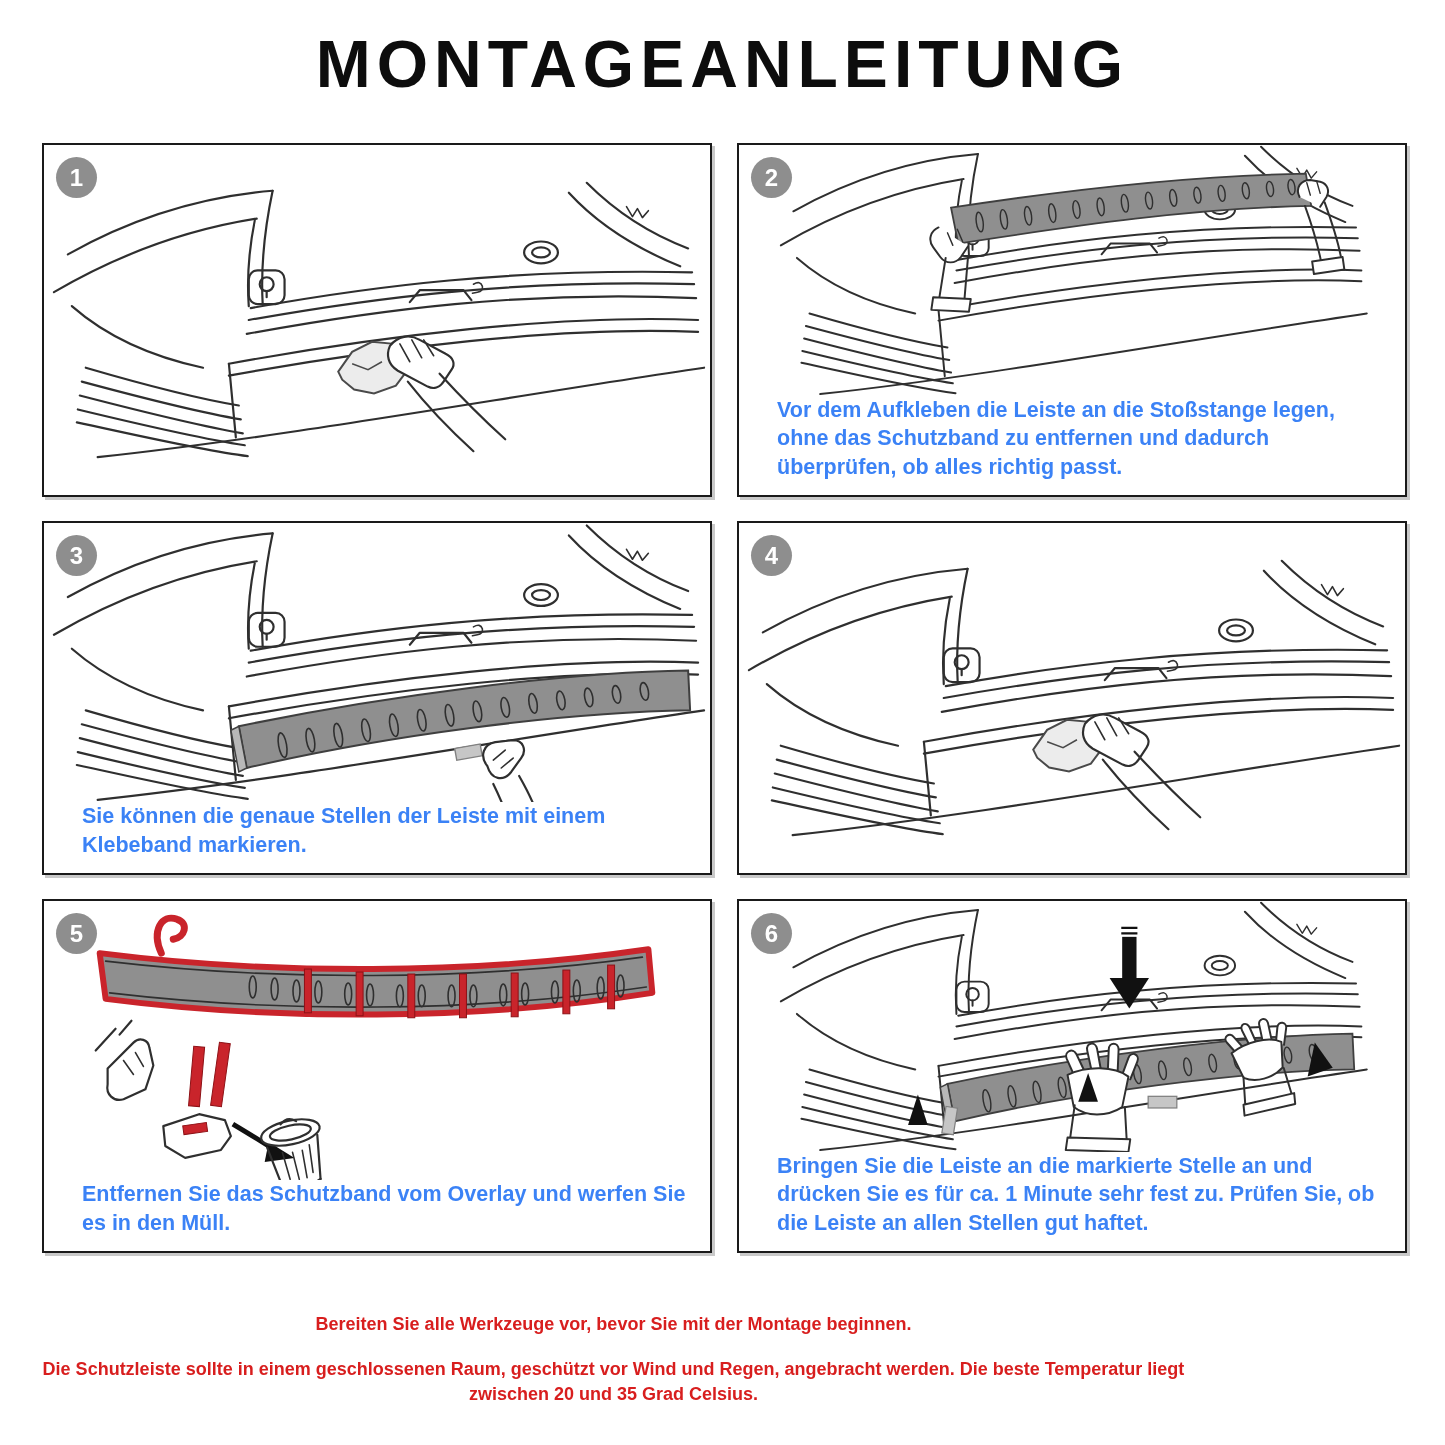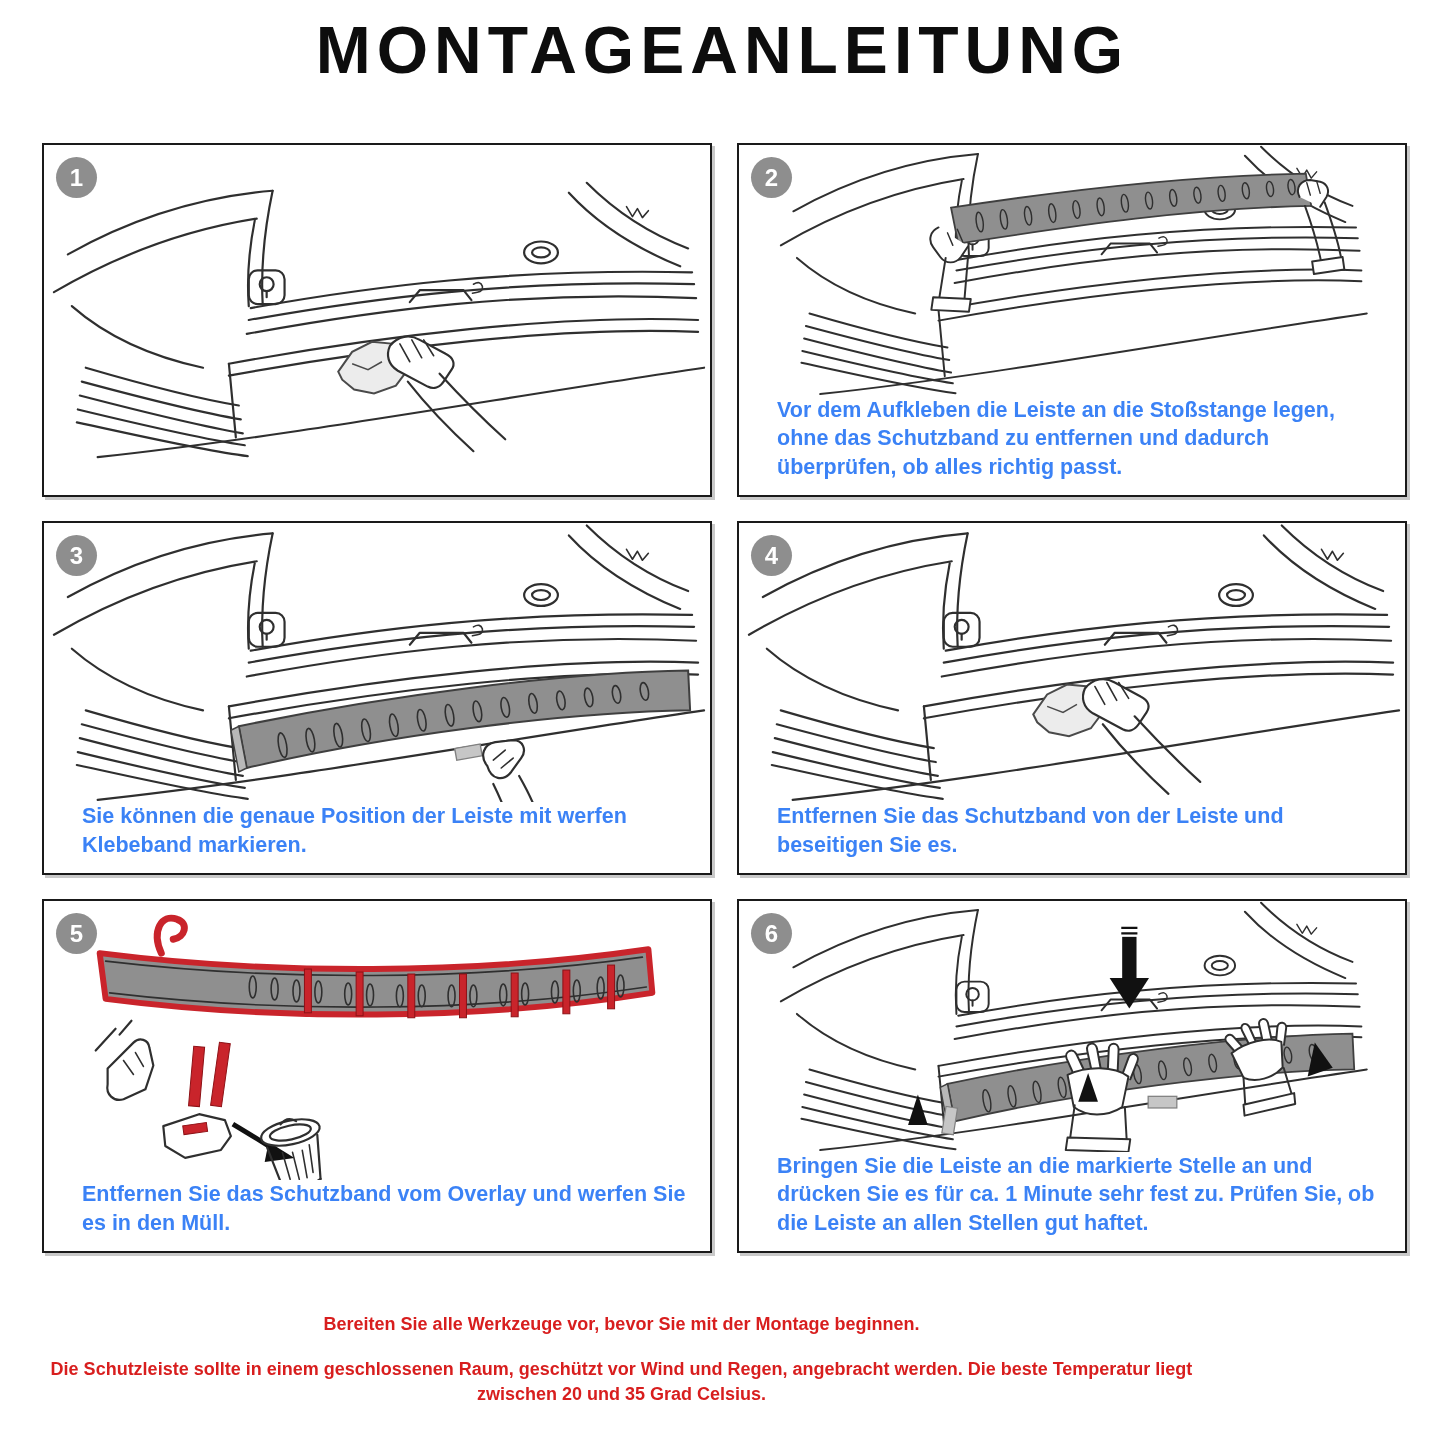--- a/index.html
+++ b/index.html
@@ -11,21 +11,21 @@
     --line:#2f2f2f;
   }
   *{box-sizing:border-box;}
   html,body{margin:0;padding:0;}
   body{
     width:1445px;height:1445px;background:#fff;overflow:hidden;
     font-family:"Liberation Sans", sans-serif;color:#111;
   }
   .sheet{position:relative;width:1445px;height:1445px;}
   h1.title{
-    margin:0;padding-top:12px;text-align:center;
+    margin:0;padding-top:26px;text-align:center;
     font-size:66px;font-weight:700;letter-spacing:6px;color:#0d0d0d;
     white-space:nowrap;
   }
   .grid{
     position:absolute;left:42px;top:143px;width:1365px;
     display:grid;grid-template-columns:670px 670px;grid-template-rows:354px 354px 354px;
     column-gap:25px;row-gap:24px;
   }
   .panel{
     position:relative;background:#fff;border:2px solid var(--panel-border);
@@ -36,21 +36,21 @@
     position:absolute;top:12px;left:12px;width:41px;height:41px;border-radius:50%;
     background:var(--badge-gray);color:#fff;font-size:24px;font-weight:700;
     display:flex;align-items:center;justify-content:center;z-index:2;
   }
   .illo{flex:1 1 auto;min-height:0;}
   .illo svg{width:100%;height:100%;display:block;}
   .caption{
     margin:auto 20px 14px 38px;
     font-size:21.5px;font-weight:700;line-height:1.32;color:#3b82f6;
   }
-  .notes{position:absolute;left:16px;top:1312px;width:1211px;text-align:center;color:var(--note-red);font-weight:700;}
+  .notes{position:absolute;left:8px;top:1312px;width:1211px;text-align:center;color:var(--note-red);font-weight:700;}
   .notes p{margin:0 auto;font-size:18px;line-height:1.35;}
   .notes .n1{margin-bottom:21px;}
   .notes .n2{max-width:1300px;}
   
   .ln{stroke:var(--line);fill:none;stroke-width:2.2;stroke-linecap:round;stroke-linejoin:round;}
   .lnf{stroke:var(--line);fill:#fff;stroke-width:2.2;stroke-linecap:round;stroke-linejoin:round;}
   .thin{stroke-width:1.6;}
   .sg{fill:var(--strip-gray);stroke:#3f3f3f;stroke-width:2;}
   .ov{stroke:#2f2f2f;fill:none;stroke-width:1.6;}
   .rf{fill:var(--graphic-red);stroke:#8d1116;stroke-width:1;}
@@ -190,32 +190,31 @@
           <use href="#car-rear"></use>
           <use href="#band-on-bumper"></use>
           <g>
             <rect class="tab" x="414" y="224" width="26" height="12" transform="rotate(-10 427 230)"></rect>
             <path class="lnf" d="M446,244 c-8,-10 -4,-22 8,-24 l18,-2 c10,0 14,10 8,18 l-10,14 c-8,10 -20,8 -24,-6 z"></path>
             <path class="ln thin" d="M452,238 l12,-10 M460,246 l12,-10"></path>
             <path class="ln" d="M452,262 C458,274 462,284 466,294 M478,254 C486,268 492,280 496,292"></path>
           </g>
         </svg>
       </div>
-      <p class="caption">Sie können die genaue Position der Leiste mit werfen Klebeband markieren.</p>
+      <p class="caption">Sie können die genaue Stellen der Leiste mit einem Klebeband markieren.</p>
     </article>
 
     <article class="panel">
       <span class="badge">4</span>
       <div class="illo">
         <svg viewBox="0 0 670 280" preserveAspectRatio="xMidYMid meet">
           <use href="#car-rear"></use>
           <use href="#hand-cloth"></use>
         </svg>
       </div>
-      <p class="caption">Entfernen Sie das Schutzband von der Leiste und beseitigen Sie es.</p>
     </article>
 
     <article class="panel">
       <span class="badge">5</span>
       <div class="illo">
         <svg viewBox="0 0 670 280" preserveAspectRatio="xMidYMid meet">
           <g>
             <path d="M56,52 C230,74 430,74 608,48 L612,92 C436,120 232,120 62,98 Z" fill="#8f8f8f" stroke="#c9242b" stroke-width="6" stroke-linejoin="round"></path>
             <path class="ln thin" d="M62,60 C232,80 430,80 602,56 M66,92 C236,112 432,112 606,86"></path>
             <path class="rs" d="M118,52 C108,30 118,12 134,18 C146,22 142,36 130,38" stroke-width="7" stroke-linecap="round"></path>

